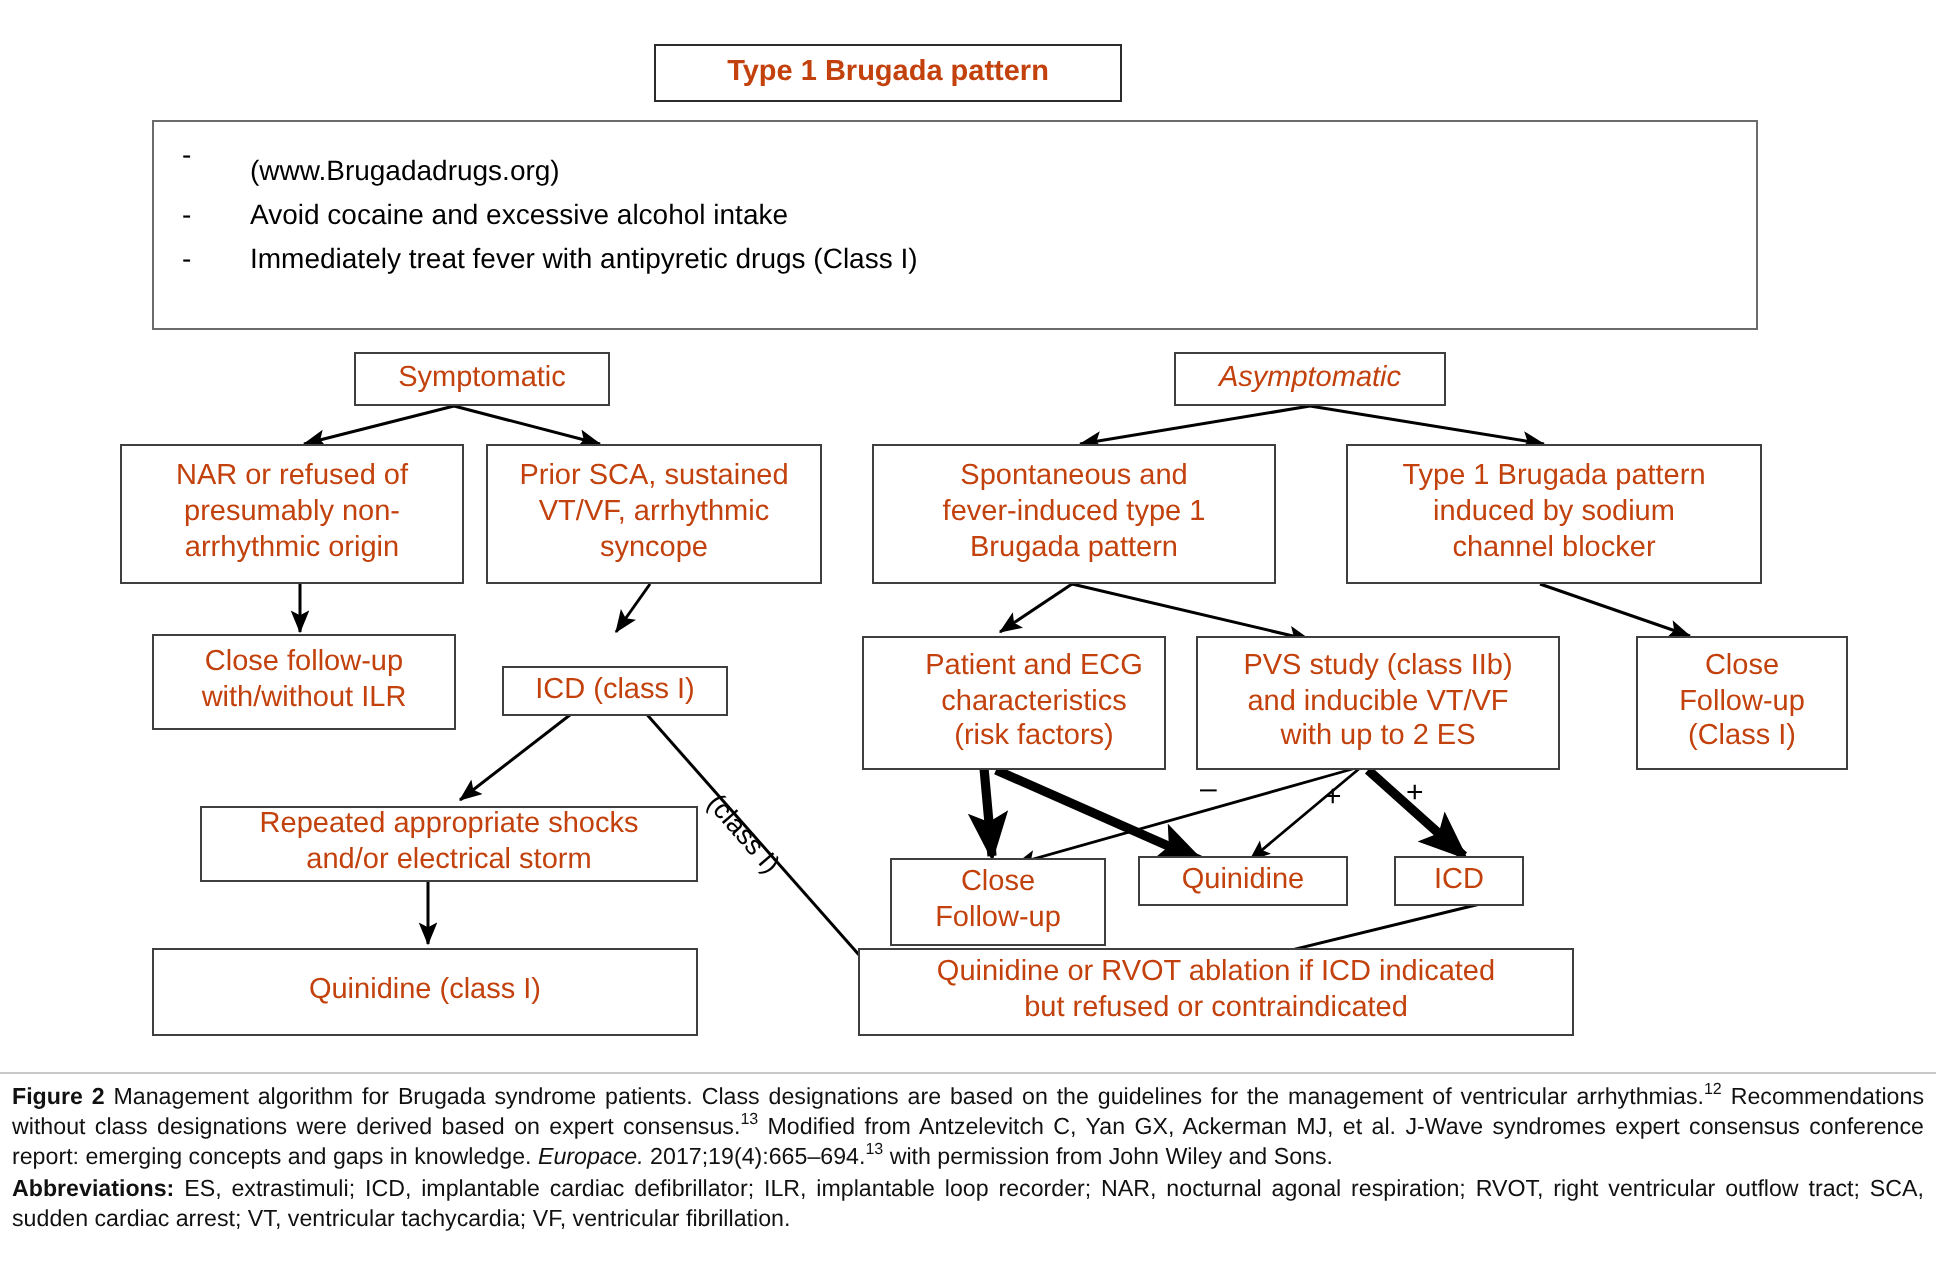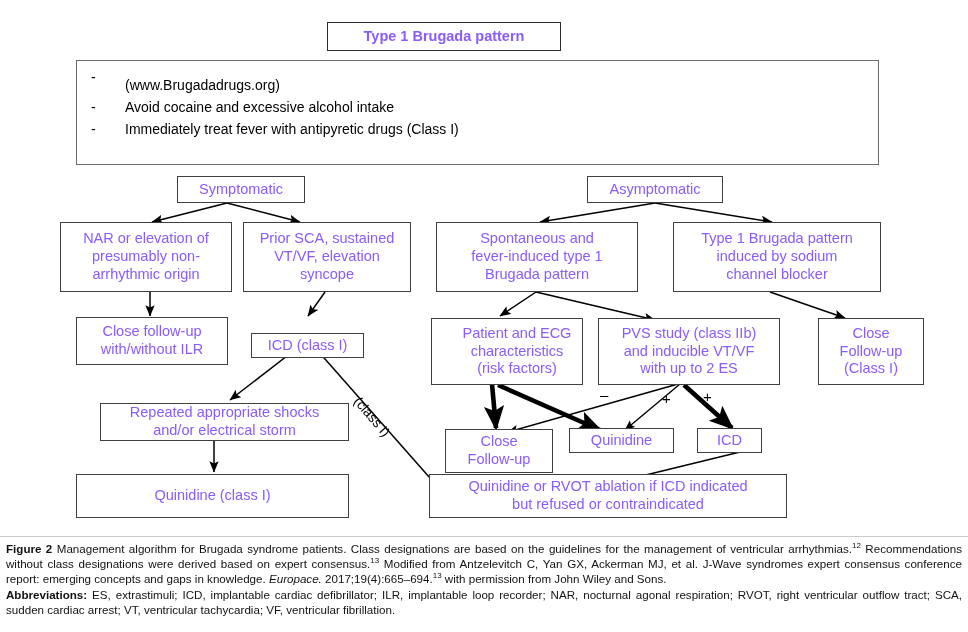--- a/index.html
+++ b/index.html
@@ -34,21 +34,21 @@
     box-sizing:border-box;
     border:1.4px solid #3f3f3f;
     background:#ffffff;
     display:flex;
     flex-direction:column;
     align-items:center;
     justify-content:center;
     text-align:center;
     font-size:14.5px;
     line-height:1.22;
-    color:#8b5cf6;
+    color:#c2410c;
     z-index:3;
   }
   .node .ln{display:block;white-space:nowrap;}
   .node.title-node{
     font-weight:bold;
     font-size:14.5px;
     border:1.6px solid #2b2b2b;
   }
   
   .listbox{
@@ -193,33 +193,33 @@
       <div class="listrow">
         <span class="dash">-</span>
         <span class="ltext">Immediately treat fever with antipyretic drugs (Class I)</span>
       </div>
     </div>
 
     <div class="node" style="left:163px; top:176px; width:128px; height:27px;margin-left:14px;">
       <span class="ln">Symptomatic</span>
     </div>
 
-    <div class="node" style="left:587px; top:176px; width:136px; height:27px;">
+    <div class="node" style="left:587px; top:176px; width:136px; height:27px;font-style:italic;">
       <span class="ln">Asymptomatic</span>
     </div>
 
     <div class="node" style="left:60px; top:222px; width:172px; height:70px;">
-      <span class="ln">NAR or elevation of</span>
+      <span class="ln">NAR or refused of</span>
       <span class="ln">presumably non-</span>
       <span class="ln">arrhythmic origin</span>
     </div>
 
     <div class="node" style="left:243px; top:222px; width:168px; height:70px;">
       <span class="ln">Prior SCA, sustained</span>
-      <span class="ln">VT/VF, elevation</span>
+      <span class="ln">VT/VF, arrhythmic</span>
       <span class="ln">syncope</span>
     </div>
 
     <div class="node" style="left:436px; top:222px; width:202px; height:70px;">
       <span class="ln">Spontaneous and</span>
       <span class="ln">fever-induced type 1</span>
       <span class="ln">Brugada pattern</span>
     </div>
 
     <div class="node" style="left:673px; top:222px; width:208px; height:70px;">

